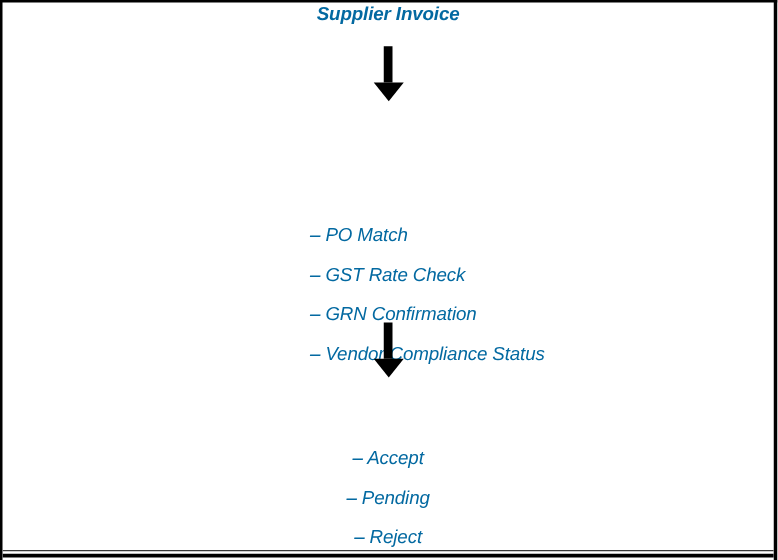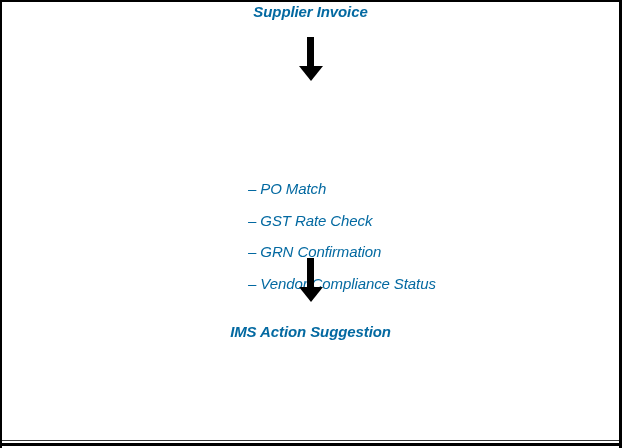--- a/index.html
+++ b/index.html
@@ -103,19 +103,23 @@
     <div>– GST Rate Check</div>
     <div>– GRN Confirmation</div>
     <div>– Vendor Compliance Status</div>
   </div>
 
   <div class="arrow" style="top: 256px;">
     <div class="stem"></div>
     <div class="head"></div>
   </div>
 
-  <div class="node-title" style="top: 322px;">IMS Action Suggestion</div>
 
+  <div class="item-list center-aligned" style="top: 349px;">
+    <div>– Accept</div>
+    <div>– Pending</div>
+    <div>– Reject</div>
+  </div>
 
   <div class="bottom-rule-thin"></div>
   <div class="bottom-rule-thick"></div>
 
 </div>
 
 </body></html>

